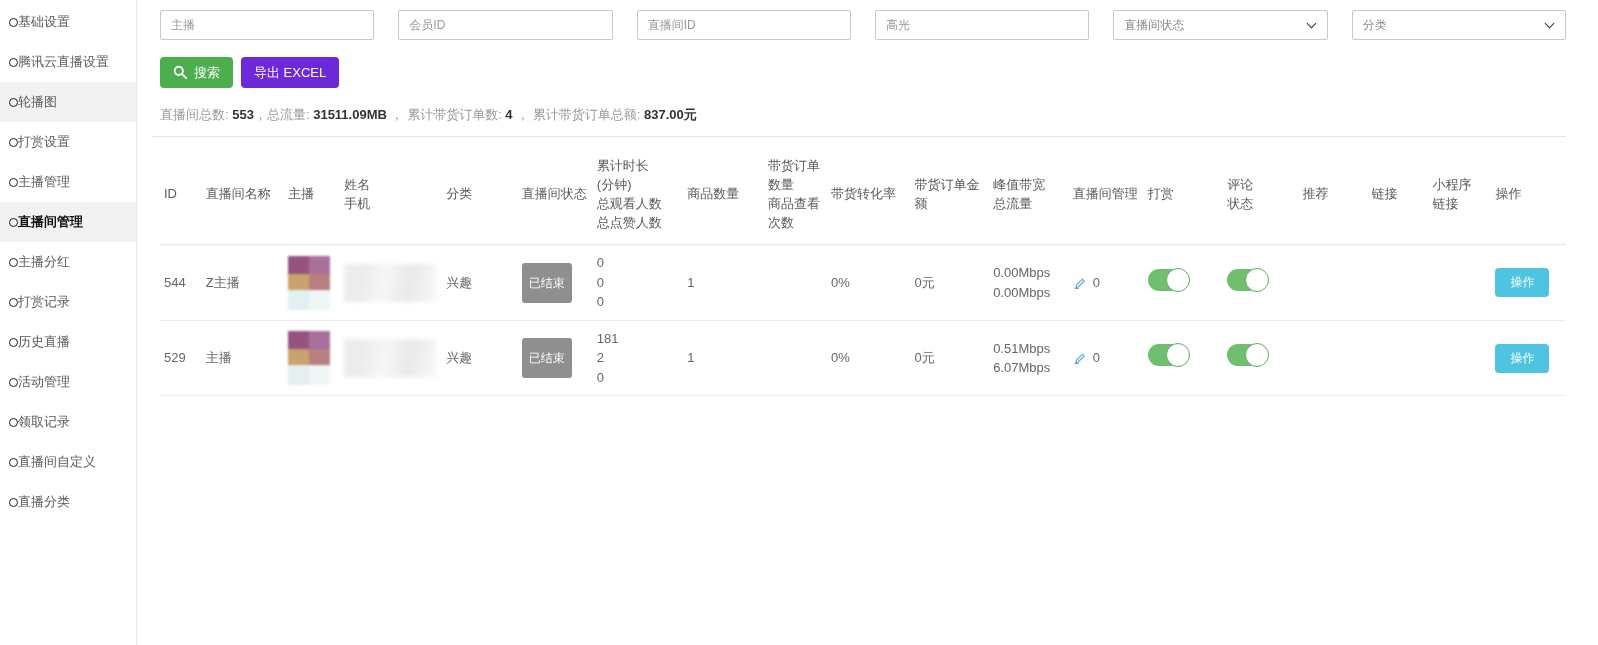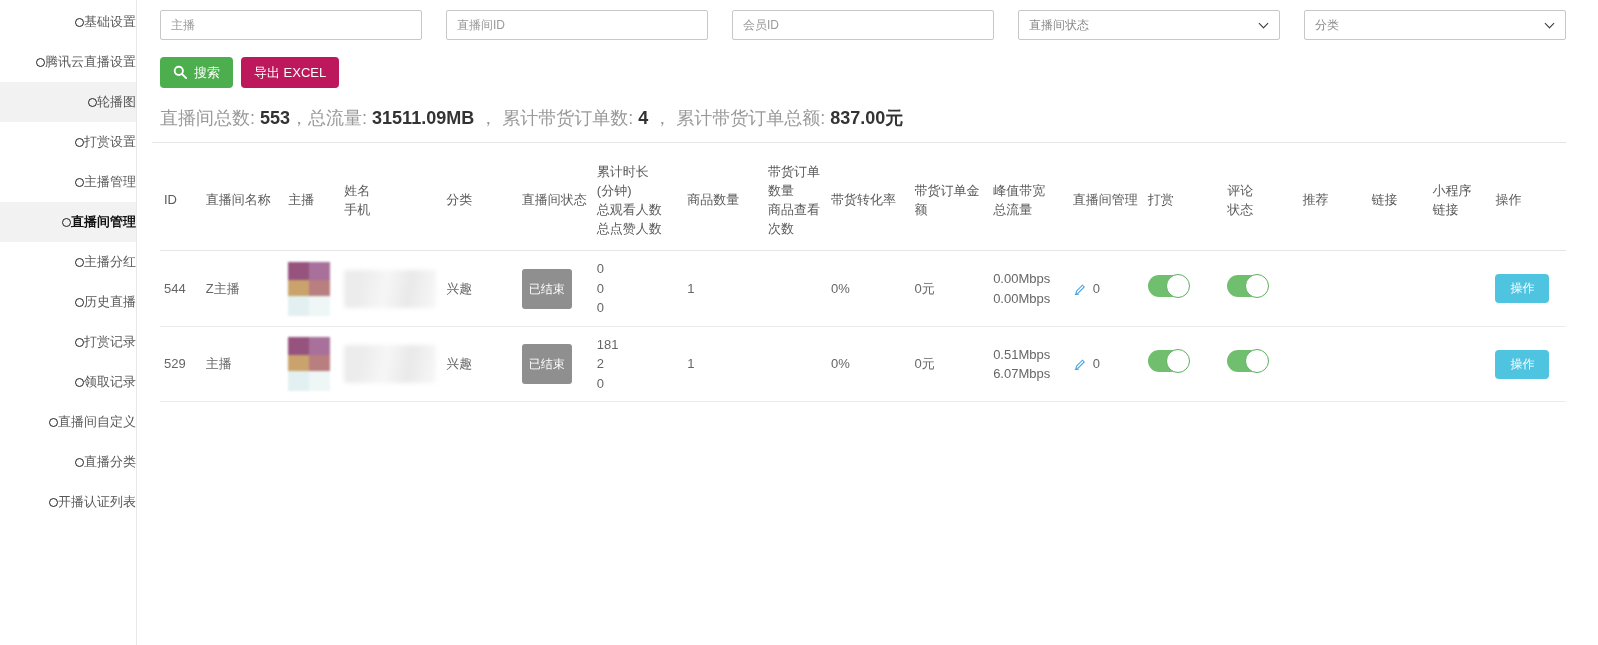--- a/index.html
+++ b/index.html
@@ -3,45 +3,45 @@
 <meta charset="utf-8">
 <style>
   * { margin:0; padding:0; box-sizing:border-box; }
   html,body { width:1598px; height:645px; background:#fff;
     font-family:"Liberation Sans","DejaVu Sans",sans-serif; font-size:13px; color:#666; overflow:hidden; }
   .app { display:flex; width:100%; height:100%; }
 
   
   .sidebar { width:137px; flex:0 0 137px; border-right:1px solid #e8e8e8; padding-top:2px; background:#fff; }
   .sidebar ul { list-style:none; }
-  .sidebar li { display:flex; align-items:center; height:40px; padding-left:21px;
-    color:#595959; cursor:pointer; white-space:nowrap;justify-content:flex-end; }
+  .sidebar li { display:flex; align-items:center; height:40px; padding-left:9px;
+    color:#595959; cursor:pointer; white-space:nowrap; }
   .sidebar li .ring { width:9px; height:9px; flex:0 0 9px; border:1.6px solid #1f1f1f; border-radius:50%; }
   .sidebar li.hl { background:#f2f2f2; }
   .sidebar li.active { background:#f2f2f2; font-weight:bold; color:#111; }
 
   
   .main { flex:1; padding:10px 32px 0 23px; min-width:0; }
 
   .filter-row { display:flex; gap:24px; }
   .filter-row .f-input, .filter-row .f-select { flex:1; height:30px; border:1px solid #c8c8c8;
     border-radius:2px; background:#fff; font-size:12px; color:#555; padding:0 10px; }
   .filter-row .f-input::placeholder { color:#999; }
   .f-select { display:flex; align-items:center; justify-content:space-between; cursor:pointer; }
   .f-select .sel-text { color:#8a8a8a; }
   .chev { width:7px; height:7px; border-right:1.7px solid #333; border-bottom:1.7px solid #333;
     transform:rotate(45deg); margin-top:-4px; margin-right:2px; }
 
   .btn-row { display:flex; gap:8px; margin-top:17px; }
   .btn { border:none; border-radius:4px; height:31px; padding:0 13px; font-size:13px; color:#fff;
     display:inline-flex; align-items:center; gap:6px; cursor:pointer; }
   .btn-search { background:#4cae4c; }
-  .btn-export { background:#be185d; }
-
-  .stats { margin-top:18px; color:#999; font-size:18px; }
+  .btn-export { background:#6d28d9; }
+
+  .stats { margin-top:18px; color:#999; font-size:13px; }
   .stats b { color:#333; font-weight:700; }
 
   .divider { height:1px; background:#e6e6e6; margin:12px 0 0 -8px; }
 
   
   table { border-collapse:collapse; table-layout:fixed; margin-top:8px; }
   th { font-weight:normal; color:#5a5a5a; text-align:left; vertical-align:middle;
        padding:12px 6px 12px 4px; border-bottom:1px solid #e6e6e6; line-height:1.45; }
   td { color:#666; vertical-align:middle; padding:8px 6px 8px 4px; border-bottom:1px solid #ececec;
        line-height:1.5; height:60px; }
@@ -100,51 +100,52 @@
       <li class="active">
           <span class="ring"></span>
           <span>直播间管理</span>
         </li>
       <li>
           <span class="ring"></span>
           <span>主播分红</span>
         </li>
       <li>
           <span class="ring"></span>
+          <span>打赏记录</span>
+        </li>
+      <li>
+          <span class="ring"></span>
           <span>历史直播</span>
         </li>
       <li>
           <span class="ring"></span>
-          <span>打赏记录</span>
+          <span>活动管理</span>
         </li>
       <li>
           <span class="ring"></span>
           <span>领取记录</span>
         </li>
       <li>
           <span class="ring"></span>
           <span>直播间自定义</span>
         </li>
       <li>
           <span class="ring"></span>
           <span>直播分类</span>
-        </li>
-      <li>
-          <span class="ring"></span>
-          <span>开播认证列表</span>
         </li>
     </ul>
   </nav>
 
   <div class="main">
 
     <div class="filter-row">
       <input class="f-input" placeholder="主播" style="">
+      <input class="f-input" placeholder="会员ID" style="">
       <input class="f-input" placeholder="直播间ID" style="">
-      <input class="f-input" placeholder="会员ID" style="">
+      <input class="f-input" placeholder="高光" style="">
       <div class="f-select">
         <span class="sel-text">直播间状态</span>
         <span class="chev"></span>
       </div>
       <div class="f-select">
         <span class="sel-text">分类</span>
         <span class="chev"></span>
       </div>
     </div>
 

